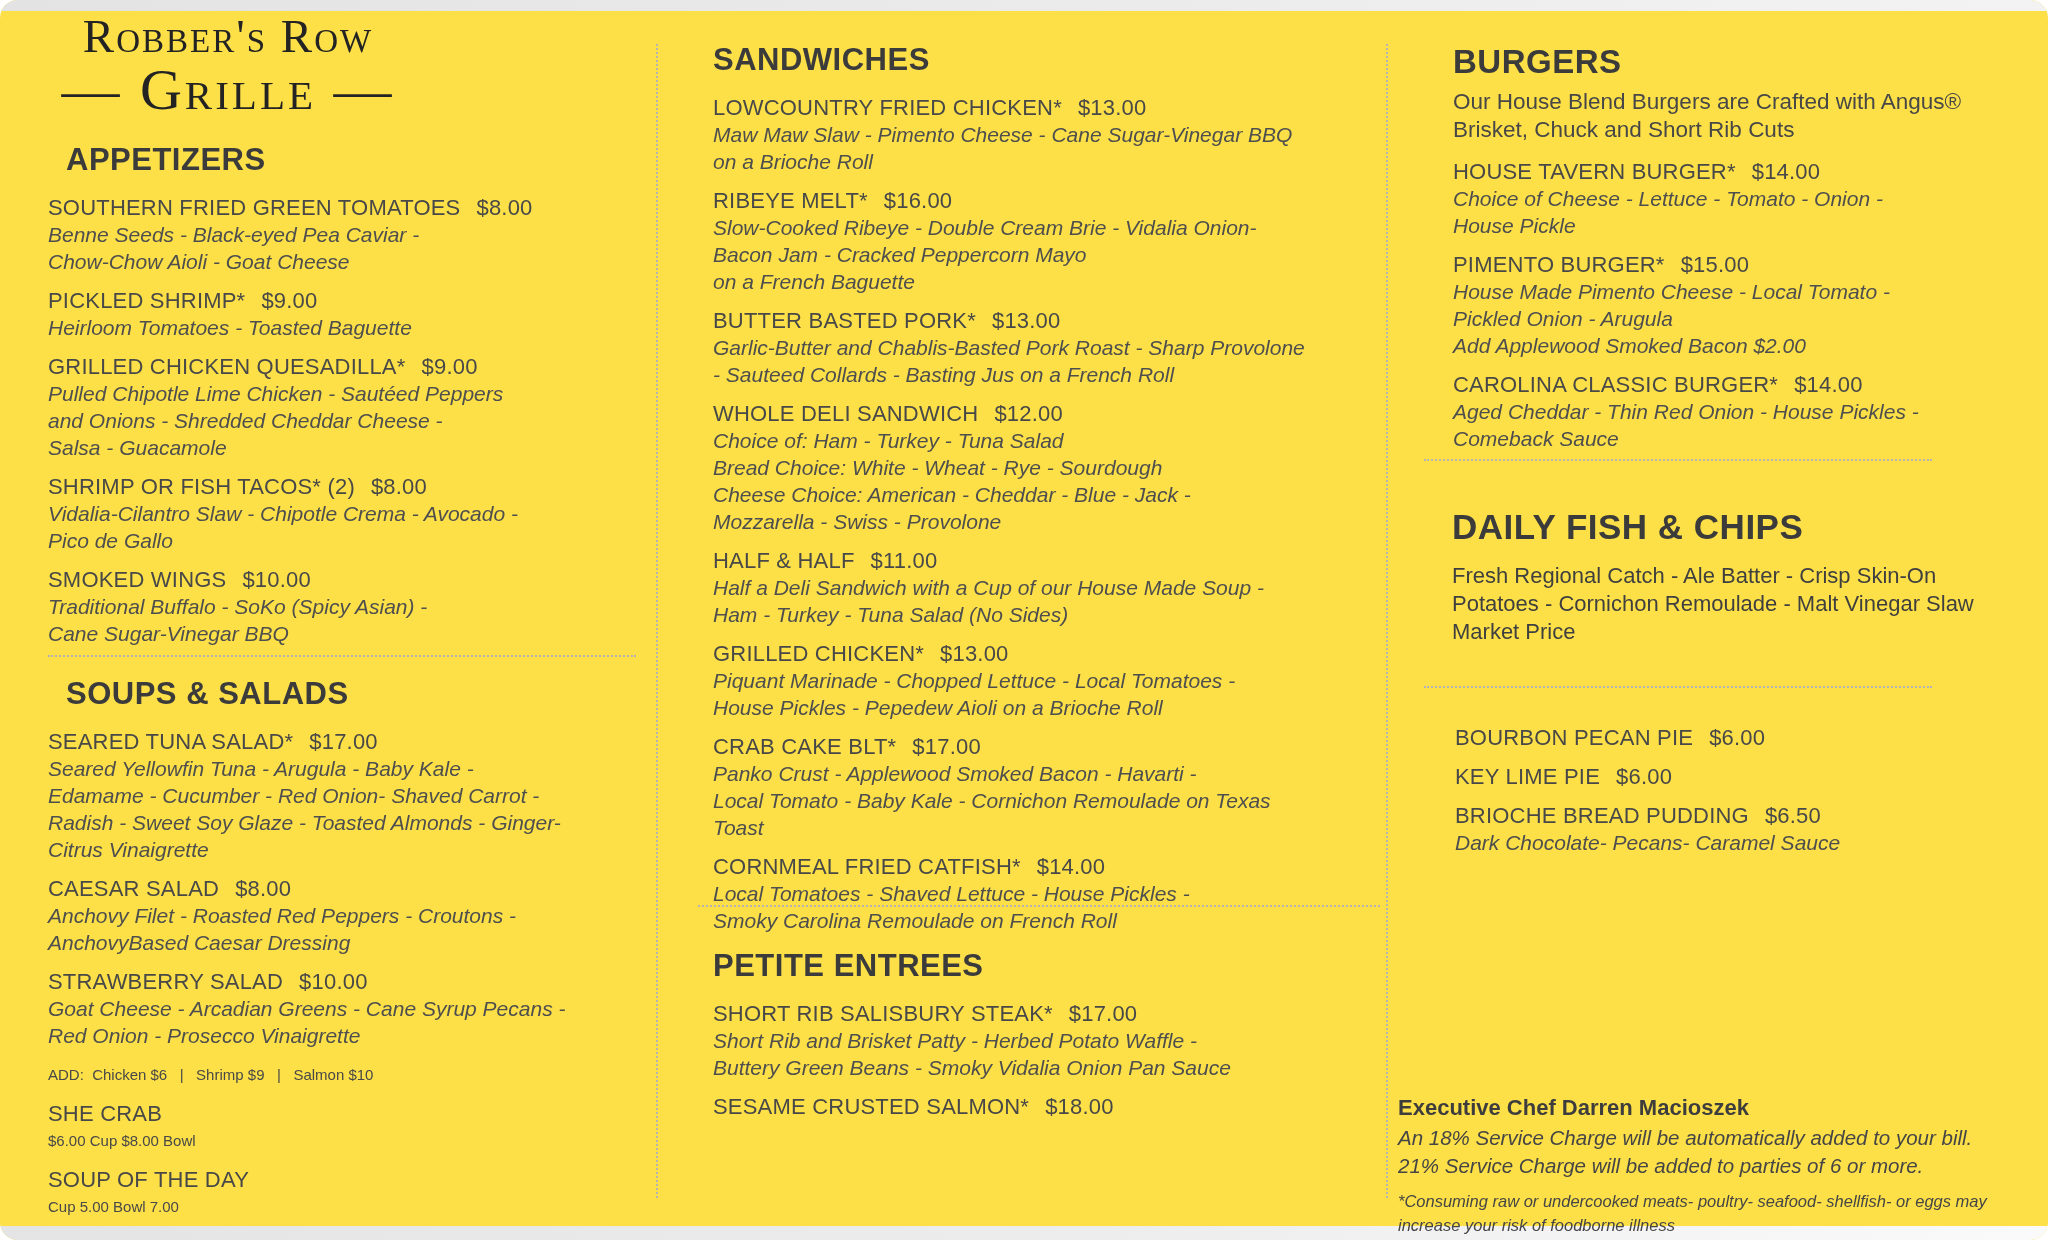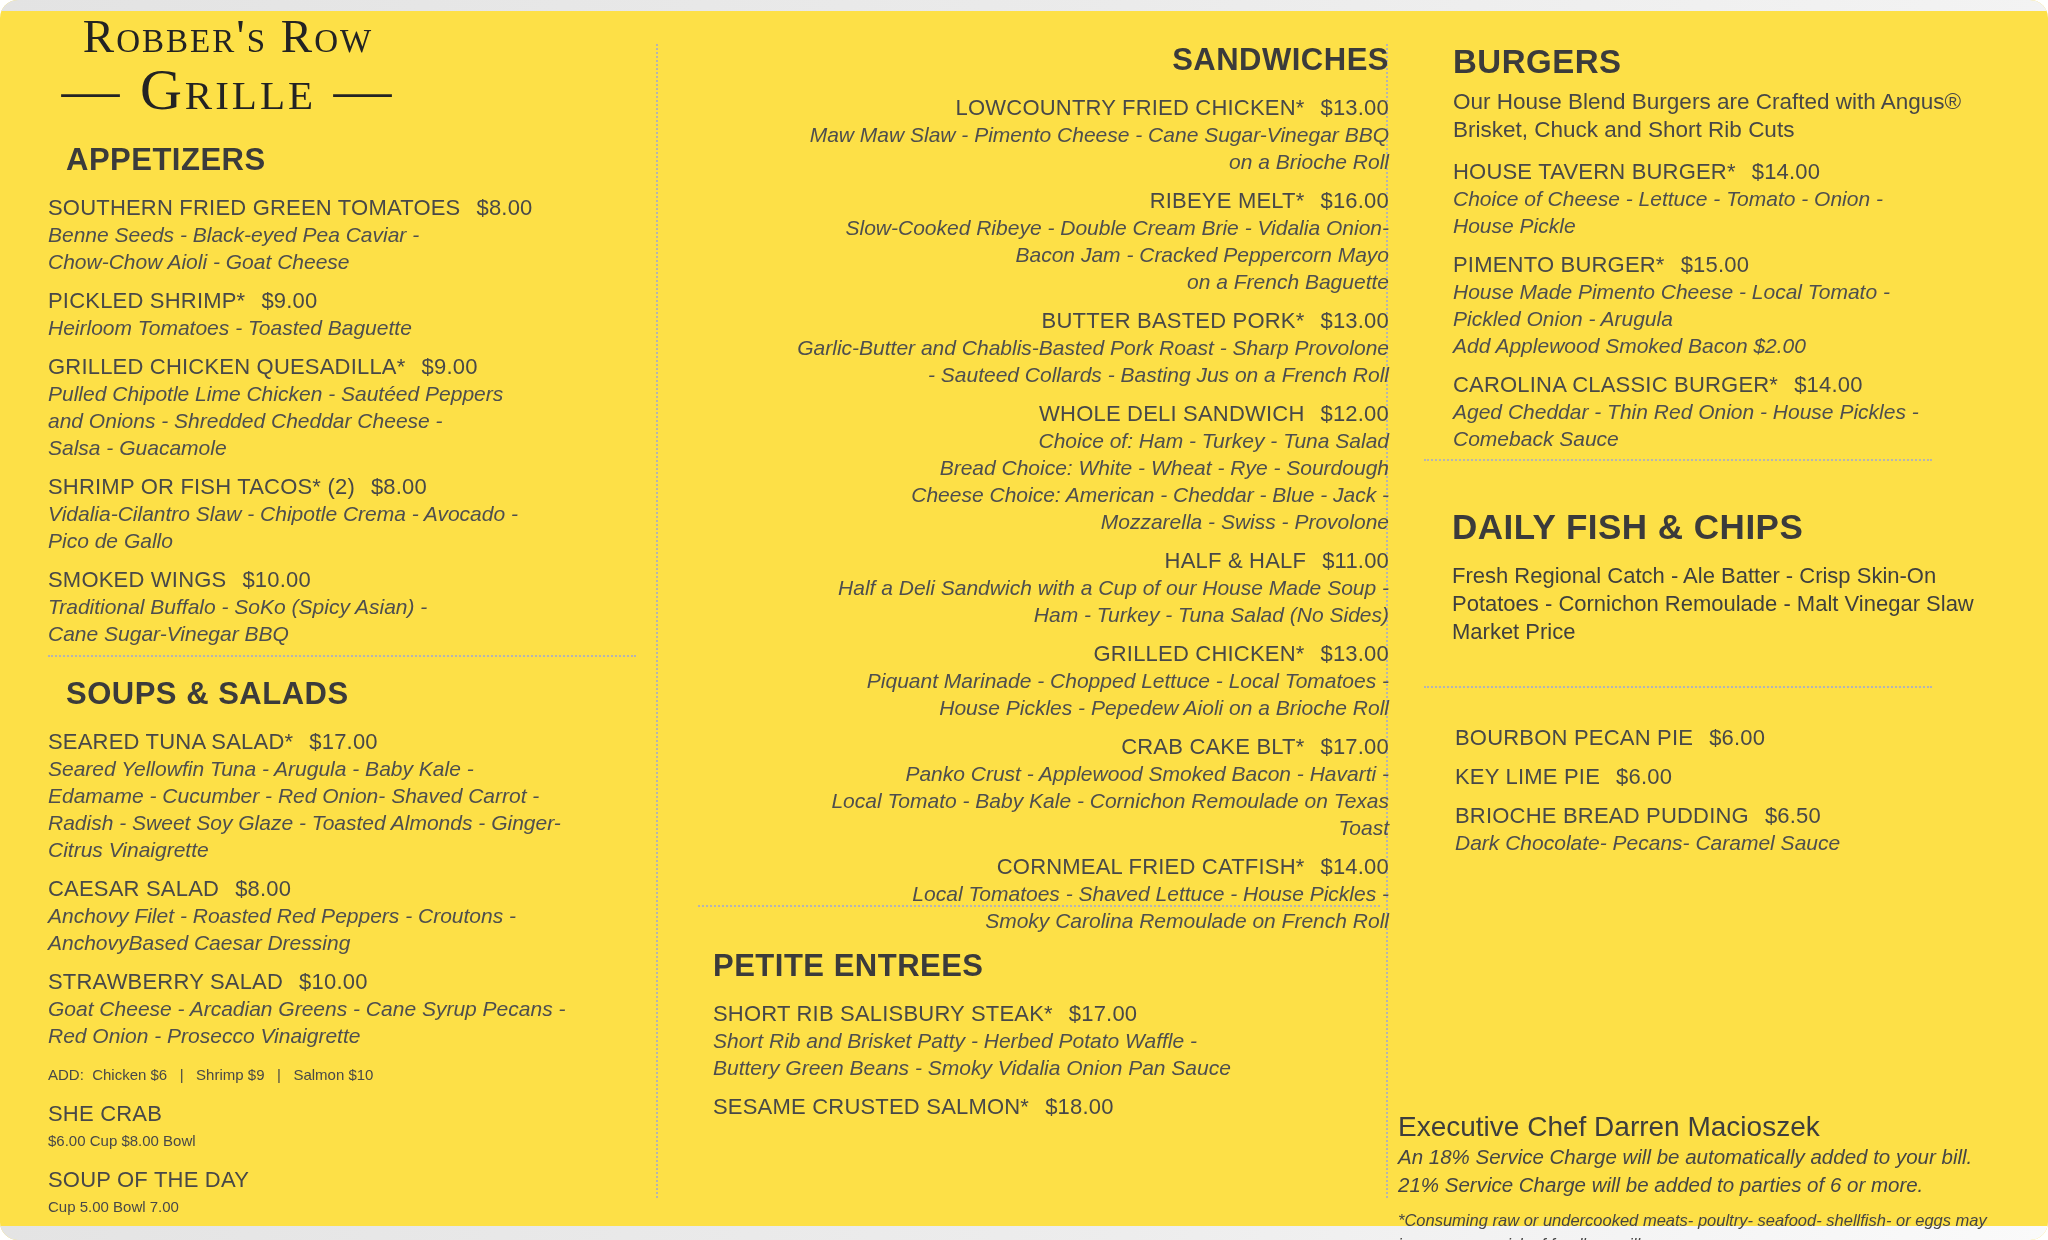--- a/index.html
+++ b/index.html
@@ -35,21 +35,21 @@
     text-align: center;
     font-family: "Liberation Serif", serif;
     color: #232323;
   }
   .logo-line1 { font-size: 47px; font-variant: small-caps; letter-spacing: 2px; line-height: 56px; }
   .logo-line2 { font-size: 58px; font-variant: small-caps; letter-spacing: 3px; line-height: 60px; margin-top: -4px; }
 
   section { position: absolute; }
   #sec-appetizers { left: 48px;   top: 142px; width: 600px; }
   #sec-soups      { left: 48px;   top: 676px; width: 600px; }
-  #sec-sandwiches { left: 713px;  top: 42px;  width: 676px; text-align: right; }
+  #sec-sandwiches { left: 713px;  top: 42px;  width: 676px; }
   #sec-petite     { left: 713px;  top: 948px; width: 676px; }
   #sec-burgers    { left: 1453px; top: 44px;  width: 566px; }
   #sec-fish       { left: 1452px; top: 508px; width: 586px; }
   #sec-desserts   { left: 1455px; top: 724px; width: 566px; }
 
   .section-title {
     margin: 0 0 16px 0;
     font-size: 31px; font-weight: bold; color: #3b3b3b;
     letter-spacing: 0.5px; line-height: 36px;
   }
@@ -67,21 +67,21 @@
   .item-desc {
     font-size: 21px; font-style: italic; color: #4e4e4e;
     line-height: 27px; white-space: pre-line;
   }
   .item-extra {
     font-size: 15px; color: #484848; line-height: 27px; white-space: pre-wrap;
   }
   .fish-desc { font-size: 22px; color: #3f3f3f; line-height: 28px; white-space: pre-line; }
 
   .footer { position: absolute; left: 1398px; top: 1094px; width: 645px; color: #454545; }
-  .footer-chef { font-size: 28px; font-weight: normal; color: #3d3d3d; line-height: 28px; margin-bottom: 2px; margin-top: 19px; }
+  .footer-chef { font-size: 22px; font-weight: bold; color: #3d3d3d; line-height: 28px; margin-bottom: 2px; }
   .footer-service { font-size: 20.5px; font-style: italic; line-height: 28px; white-space: pre-line; }
   .footer-note { font-size: 16.5px; font-style: italic; line-height: 24px; white-space: pre-line; margin-top: 9px; }
 </style>
 </head>
 <body>
 
 <div id="canvas">
   <div class="top-strip"></div>
   <div class="bottom-strip"></div>
 

